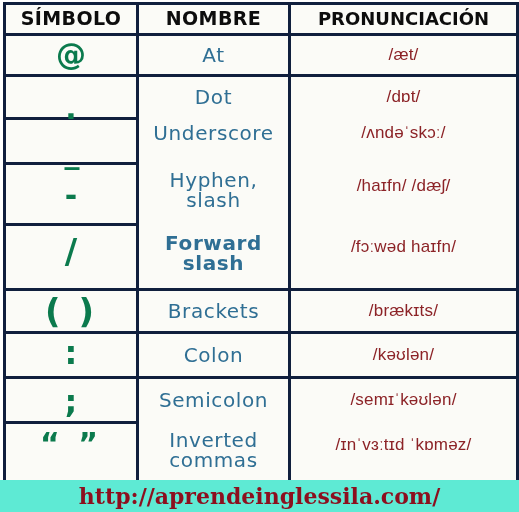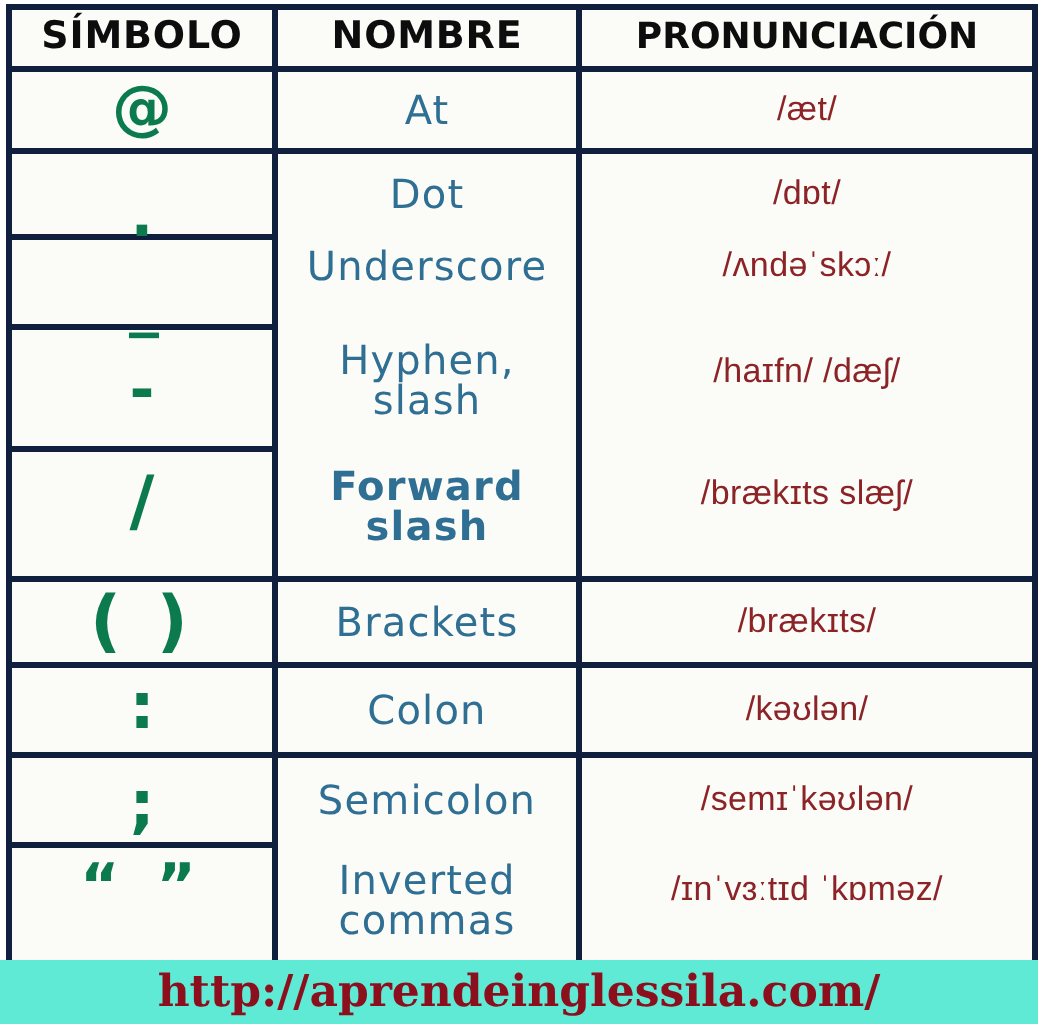--- a/index.html
+++ b/index.html
@@ -185,21 +185,21 @@
         </td>
         <td class="pron">/haɪfn/ /dæʃ/</td>
       </tr>
 
       <tr class="r-fwd">
         <td class="sym"><span class="glyph">/</span></td>
         <td class="name">
           <span>Forward</span>
           <span class="l2">slash</span>
         </td>
-        <td class="pron">/brækɪts slæʃ/</td>
+        <td class="pron">/fɔːwəd haɪfn/</td>
       </tr>
 
       <tr class="r-brk">
         <td class="sym"><span class="glyph">( )</span></td>
         <td class="name"><span>Brackets</span></td>
         <td class="pron">/brækɪts/</td>
       </tr>
 
       <tr class="r-col">
         <td class="sym"><span class="glyph">:</span></td>

